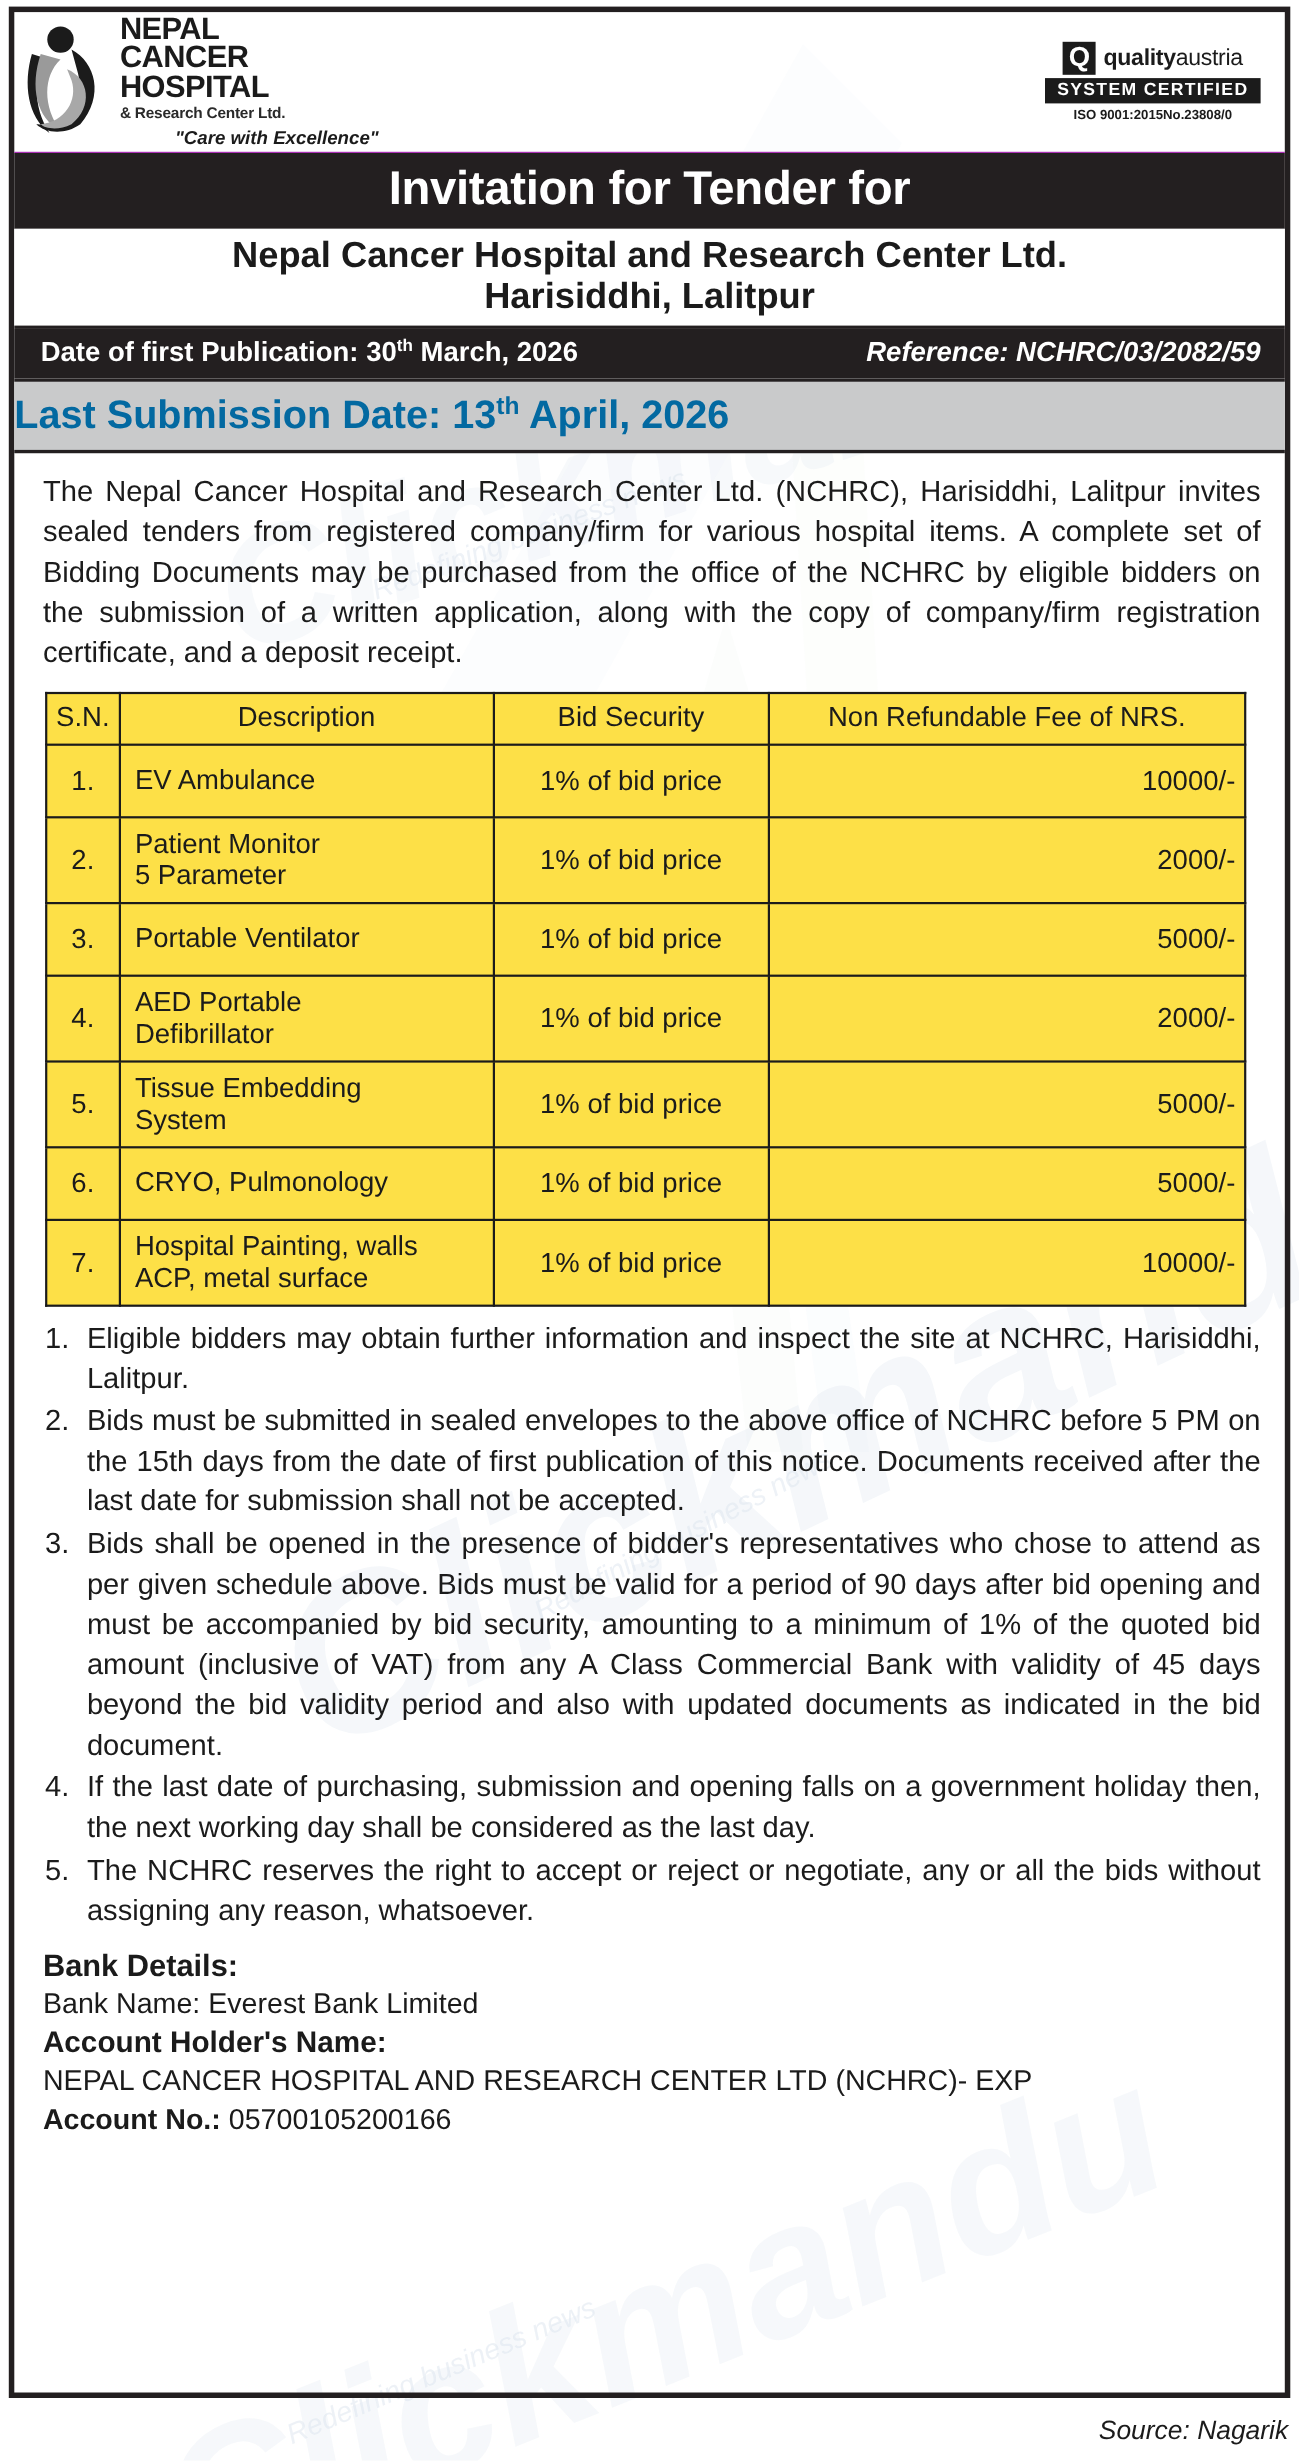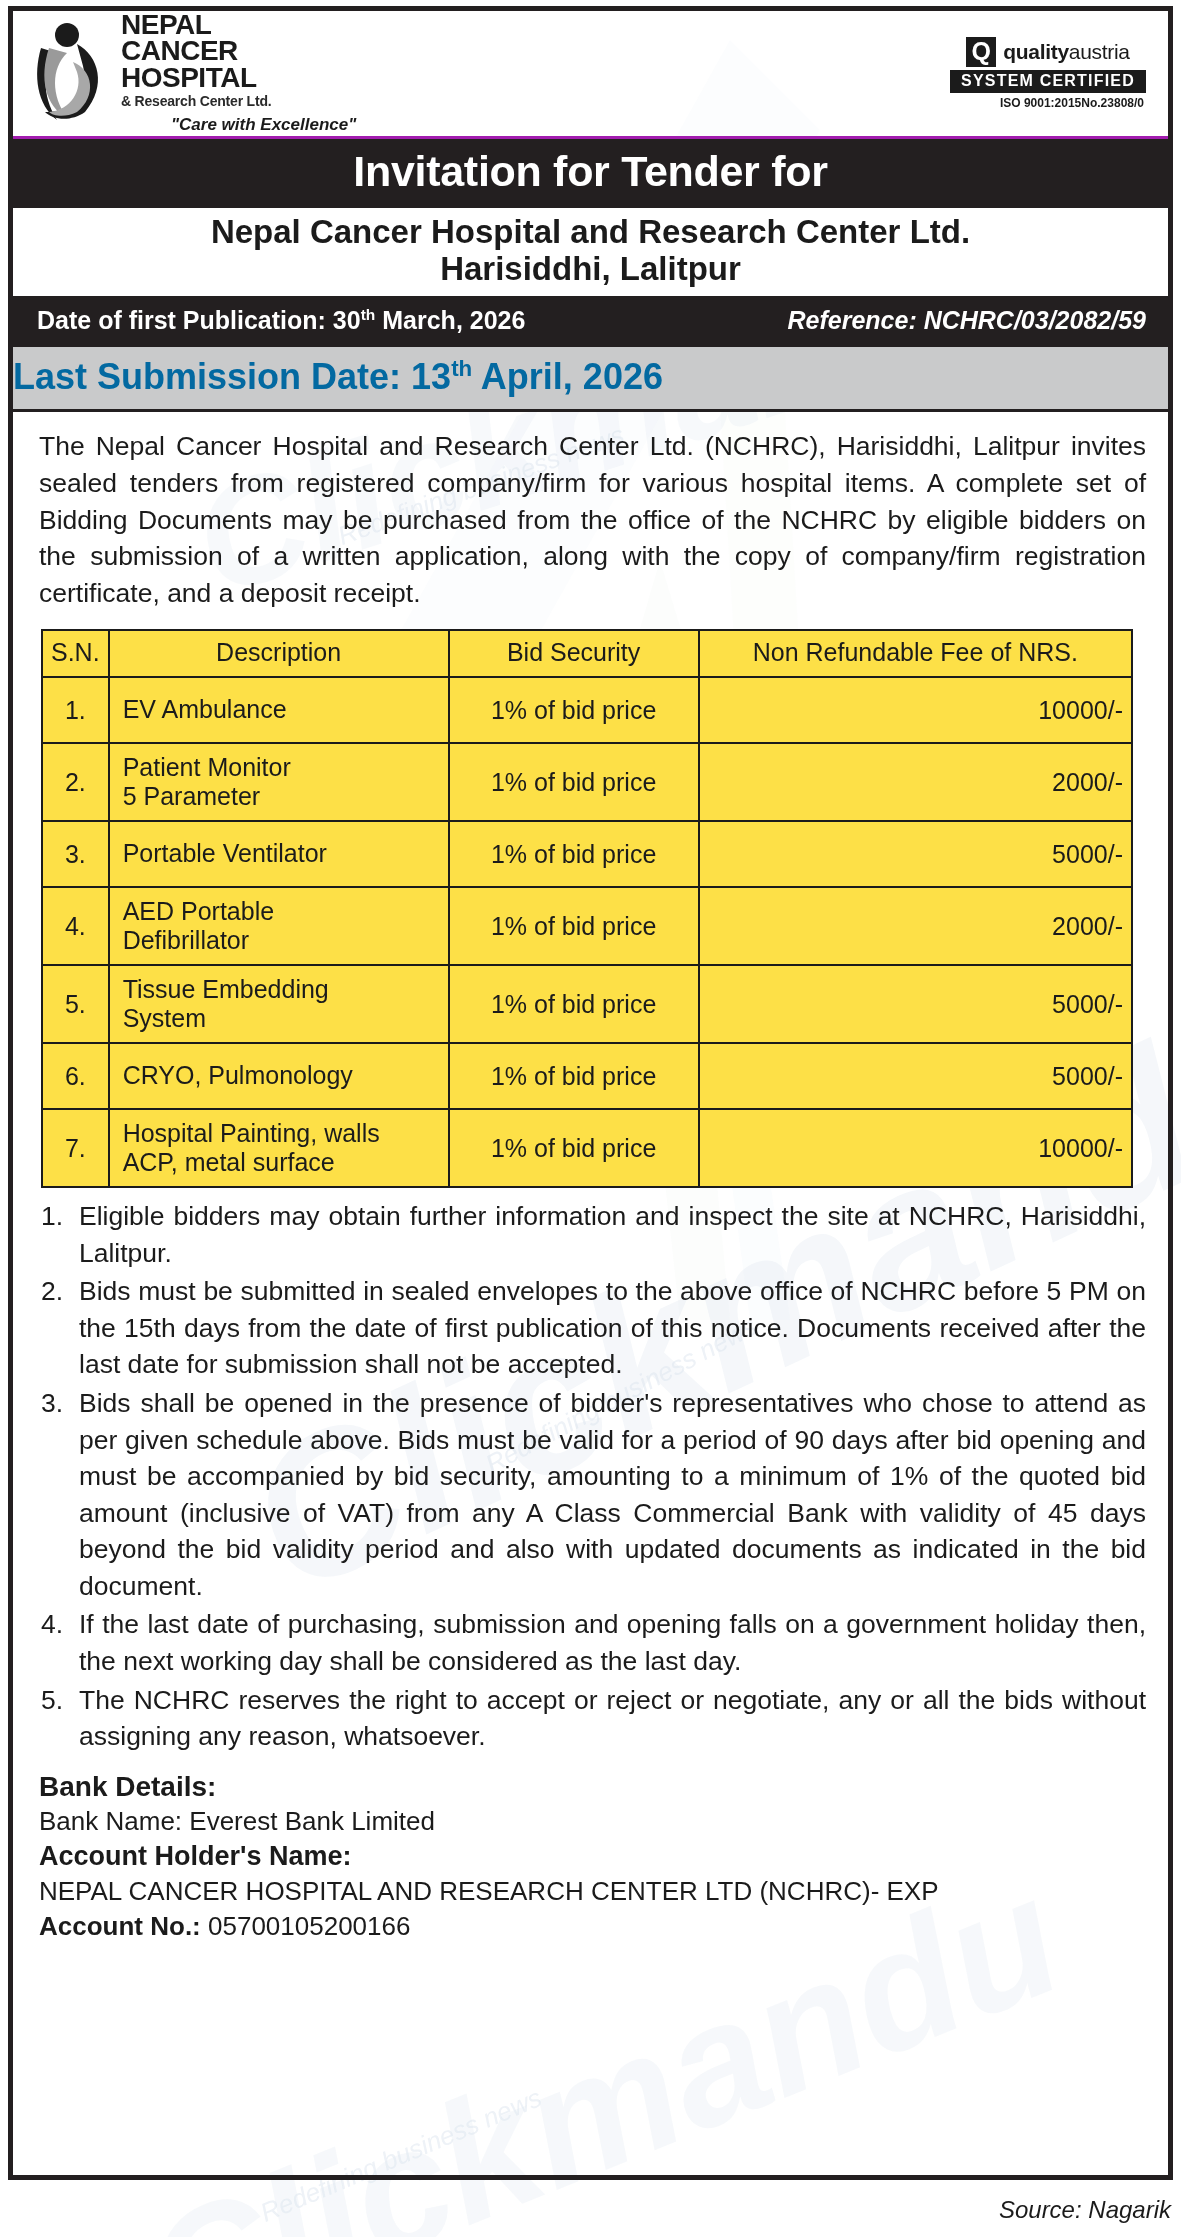--- a/index.html
+++ b/index.html
@@ -59,22 +59,22 @@
     z-index: 2;
   }
 
   
   .masthead {
     position: relative;
     height: 128px;
     display: flex;
     align-items: center;
     justify-content: space-between;
-    padding: 0 22px 0 14px;
-    border-bottom: 3px solid #a21caf;
+    padding: 0 22px 0 2px;
+    border-bottom: 1px solid #a21caf;
   }
   .logo-block { display: flex; align-items: center; gap: 10px; }
   .logo-mark { width: 84px; height: 108px; flex: 0 0 84px; }
   .logo-words { display: flex; flex-direction: column; align-items: flex-start; }
   .logo-words .l1, .logo-words .l2, .logo-words .l3 {
     font-weight: bold; font-size: 28px; line-height: 0.95; color: #1b1b1b;
     letter-spacing: -0.5px;
   }
   .logo-words .l4 {
     font-weight: bold; font-size: 14px; color: #2a2a2a; letter-spacing: -0.2px;
@@ -93,21 +93,21 @@
     font-family: "Liberation Sans", sans-serif;
   }
   .qa-name { font-size: 21px; color: #1b1b1b; letter-spacing: -0.3px; }
   .qa-name b { font-weight: bold; }
   .qa-cert {
     width: 100%; background: #1b1b1b; color: #ffffff; text-align: center;
     font-weight: bold; font-size: 16px; letter-spacing: 1.2px; padding: 2px 0 3px;
     margin-top: 3px;
   }
   .qa-iso {
-    width: 100%; display: flex; justify-content: flex-end;
+    width: 100%; display: flex; justify-content: center;
     font-size: 12px; font-weight: bold; color: #1b1b1b; margin-top: 3px; padding: 0 2px;
   }
 
   
   .title-banner {
     background: #231f20; color: #ffffff; text-align: center;
     padding: 10px 0 14px;
   }
   .title-banner .tline {
     font-weight: bold; font-size: 43px; line-height: 1.05; letter-spacing: -0.3px;

